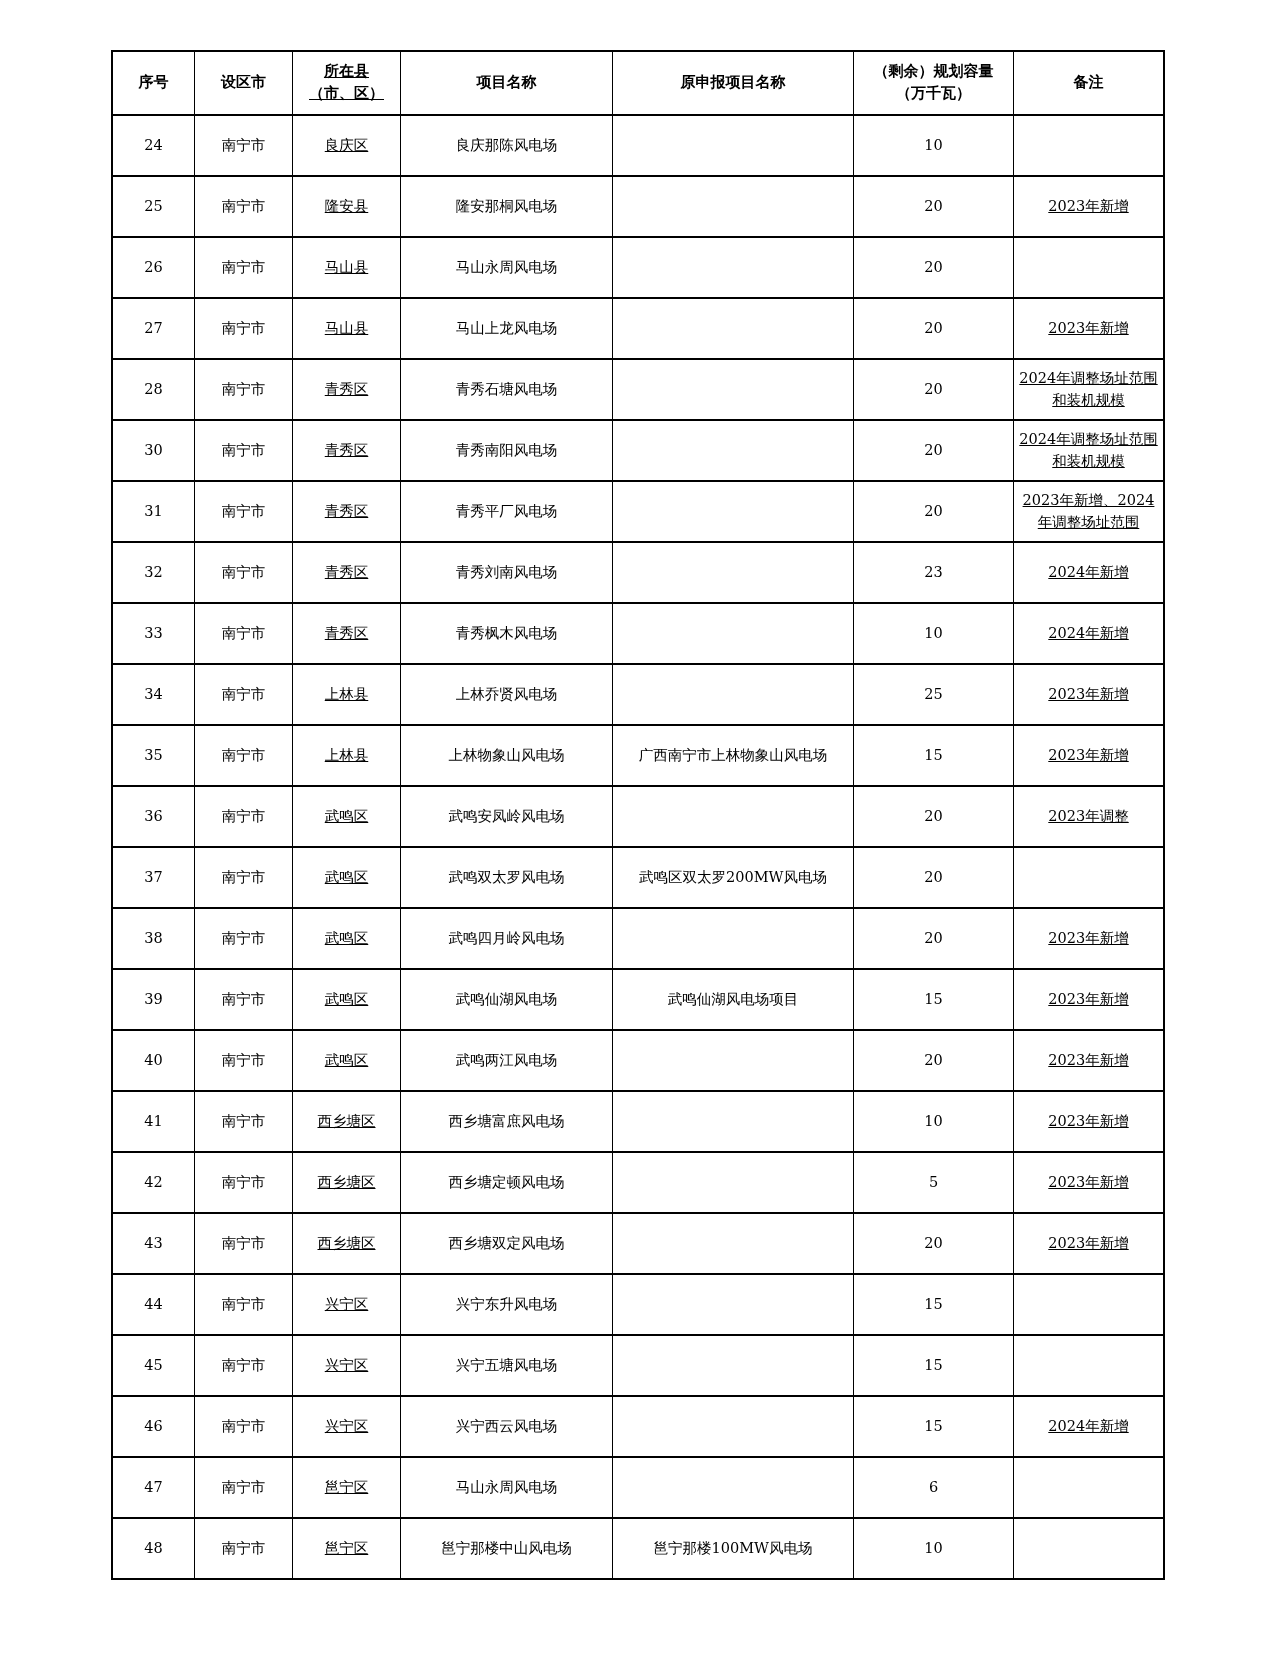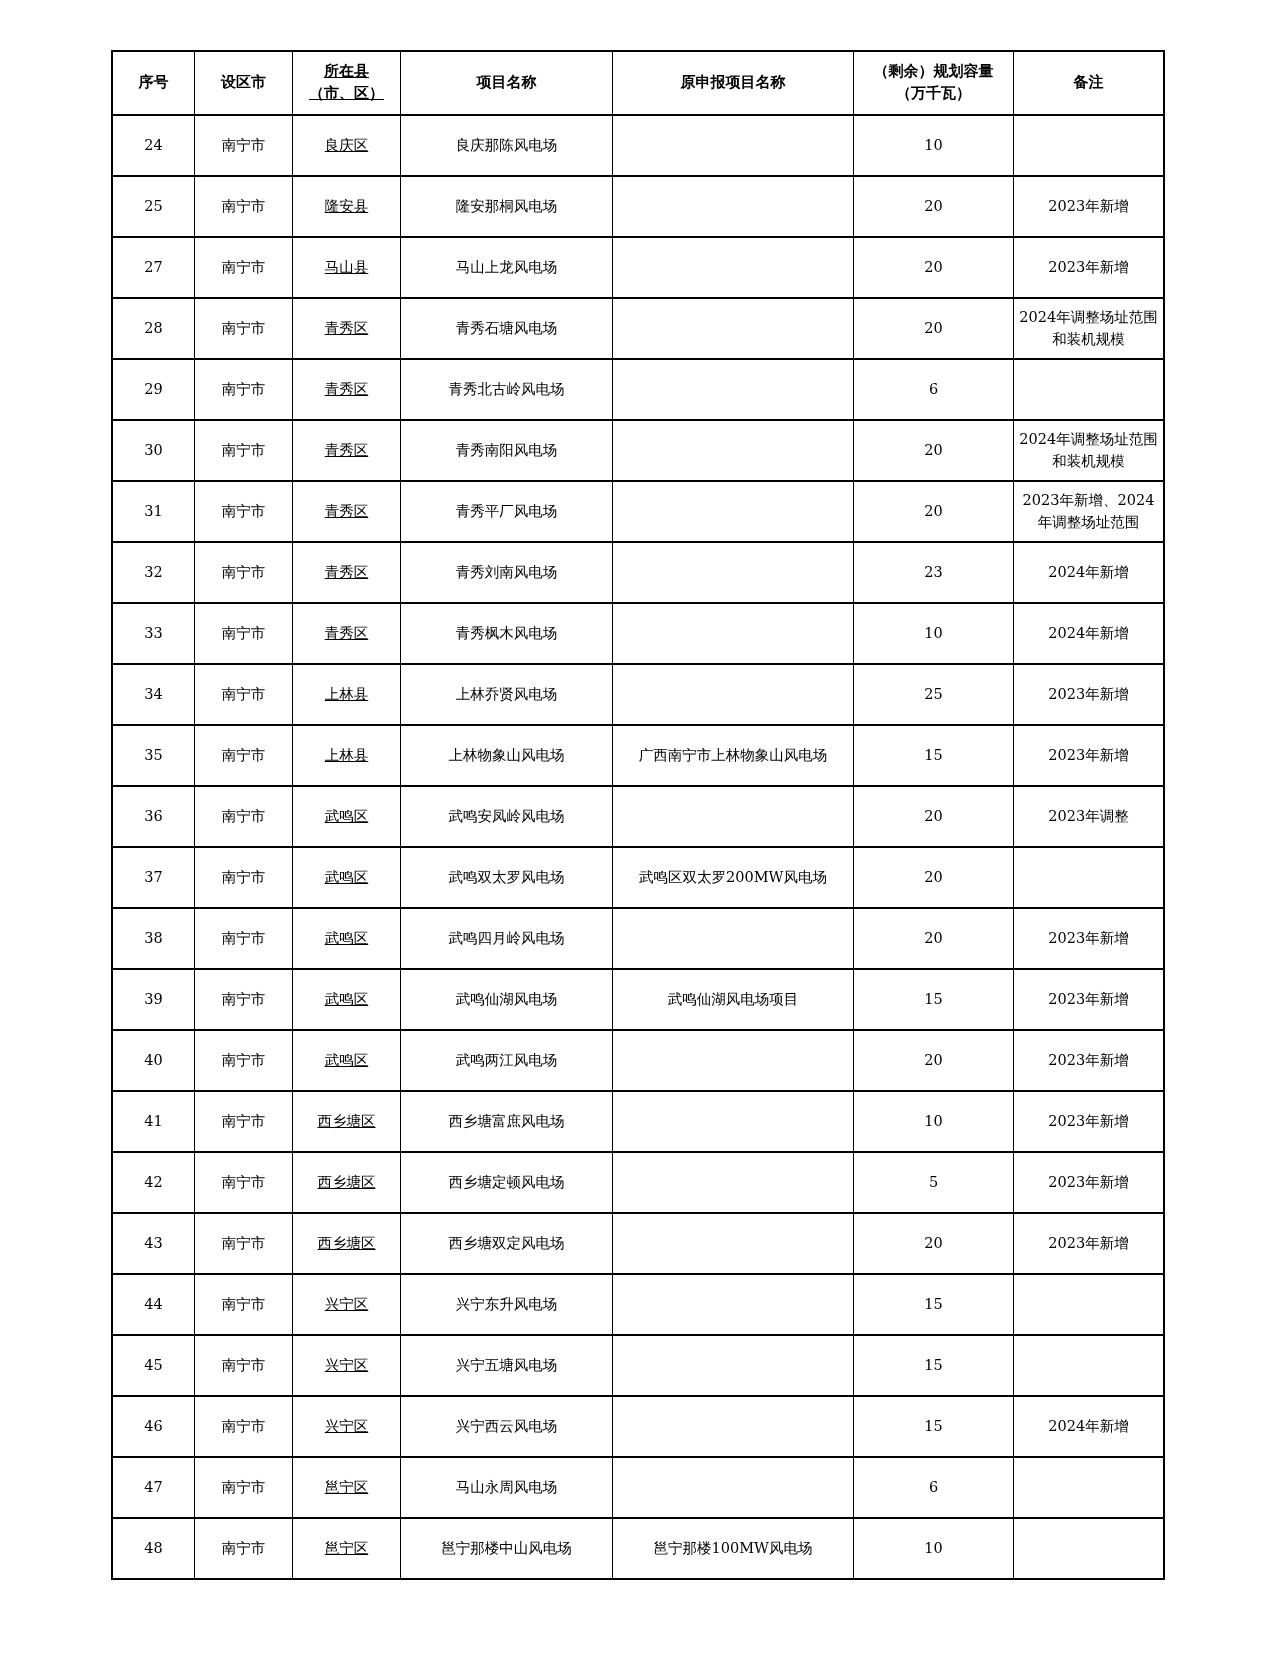--- a/index.html
+++ b/index.html
@@ -55,20 +55,21 @@
   .col-city{width:91px;}
   .col-county{width:101px;text-decoration:underline;}
   .col-project{width:205px;}
   .col-original{width:234px;}
   .col-capacity{width:153px;}
   .col-remark{width:143px;}
   td.col-remark{
     font-size:13px;
     line-height:1.65;
     padding:1px 2px;
+    text-decoration:underline;
   }
   td.col-original{
     font-size:14px;
     padding:1px 2px;
     border-radius:24px;
   }
 </style>
 </head>
 <body>
 
@@ -100,45 +101,45 @@
         <tr>
           <td class="col-seq">25</td>
           <td class="col-city">南宁市</td>
           <td class="col-county">隆安县</td>
           <td class="col-project">隆安那桐风电场</td>
           <td class="col-original"></td>
           <td class="col-capacity">20</td>
           <td class="col-remark">2023年新增</td>
         </tr>
         <tr>
+          <td class="col-seq">26</td>
+          <td class="col-city">南宁市</td>
+          <td class="col-county">马山县</td>
+          <td class="col-project">马山永周风电场</td>
+          <td class="col-original"></td>
+          <td class="col-capacity">20</td>
+          <td class="col-remark"></td>
+        </tr>
+        <tr>
           <td class="col-seq">27</td>
           <td class="col-city">南宁市</td>
           <td class="col-county">马山县</td>
           <td class="col-project">马山上龙风电场</td>
           <td class="col-original"></td>
           <td class="col-capacity">20</td>
           <td class="col-remark">2023年新增</td>
         </tr>
         <tr>
           <td class="col-seq">28</td>
           <td class="col-city">南宁市</td>
           <td class="col-county">青秀区</td>
           <td class="col-project">青秀石塘风电场</td>
           <td class="col-original"></td>
           <td class="col-capacity">20</td>
           <td class="col-remark">2024年调整场址范围和装机规模</td>
-        </tr>
-        <tr>
-          <td class="col-seq">29</td>
-          <td class="col-city">南宁市</td>
-          <td class="col-county">青秀区</td>
-          <td class="col-project">青秀北古岭风电场</td>
-          <td class="col-original"></td>
-          <td class="col-capacity">6</td>
-          <td class="col-remark"></td>
         </tr>
         <tr>
           <td class="col-seq">30</td>
           <td class="col-city">南宁市</td>
           <td class="col-county">青秀区</td>
           <td class="col-project">青秀南阳风电场</td>
           <td class="col-original"></td>
           <td class="col-capacity">20</td>
           <td class="col-remark">2024年调整场址范围和装机规模</td>
         </tr>

